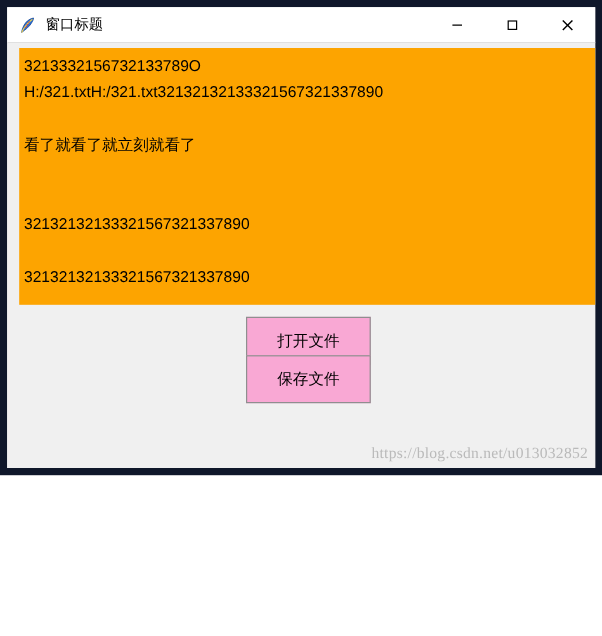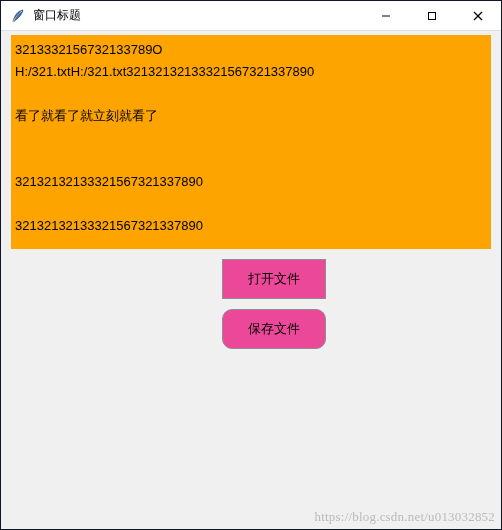--- a/index.html
+++ b/index.html
@@ -6,22 +6,22 @@
     body {
       font-family: "Microsoft YaHei", "SimSun", Tahoma, sans-serif;
       background: #fff;
       width: 502px;
       height: 530px;
       position: relative;
       overflow: hidden;
     }
     .window {
       width: 502px;
-      height: 530px;
-      border: 1px solid #0f172a;
+      height: 396px;
+      border: 6px solid #0f172a;
       background: #f0f0f0;
       display: flex;
       flex-direction: column;
     }
     .titlebar {
       height: 30px;
       background: #ffffff;
       display: flex;
       align-items: center;
       border-bottom: 1px solid #e0e0e0;
@@ -72,30 +72,29 @@
       padding: 4px 4px;
       white-space: pre-wrap;
       word-break: break-all;
       font-family: "Microsoft YaHei", Arial, sans-serif;
     }
     .btn {
       position: absolute;
       left: 199px;
       width: 104px;
       height: 40px;
-      background: #ec4899;
+      background: #f9a8d4;
       border: 1px solid #8f8f8f;
       text-align: center;
       font-size: 13px;
       line-height: 38px;
       color: #000;
-      margin-left: 22px;
     }
     .btn.open { top: 228px; }
-    .btn.save { top: 278px; border-radius: 10px; }
+    .btn.save { top: 260px; }
     .watermark {
       position: absolute;
       right: 6px;
       bottom: 4px;
       font-size: 13px;
       color: rgba(120,120,120,0.45);
       font-family: Liberation Serif, serif;
       letter-spacing: 0.2px;
     }
   </style>

